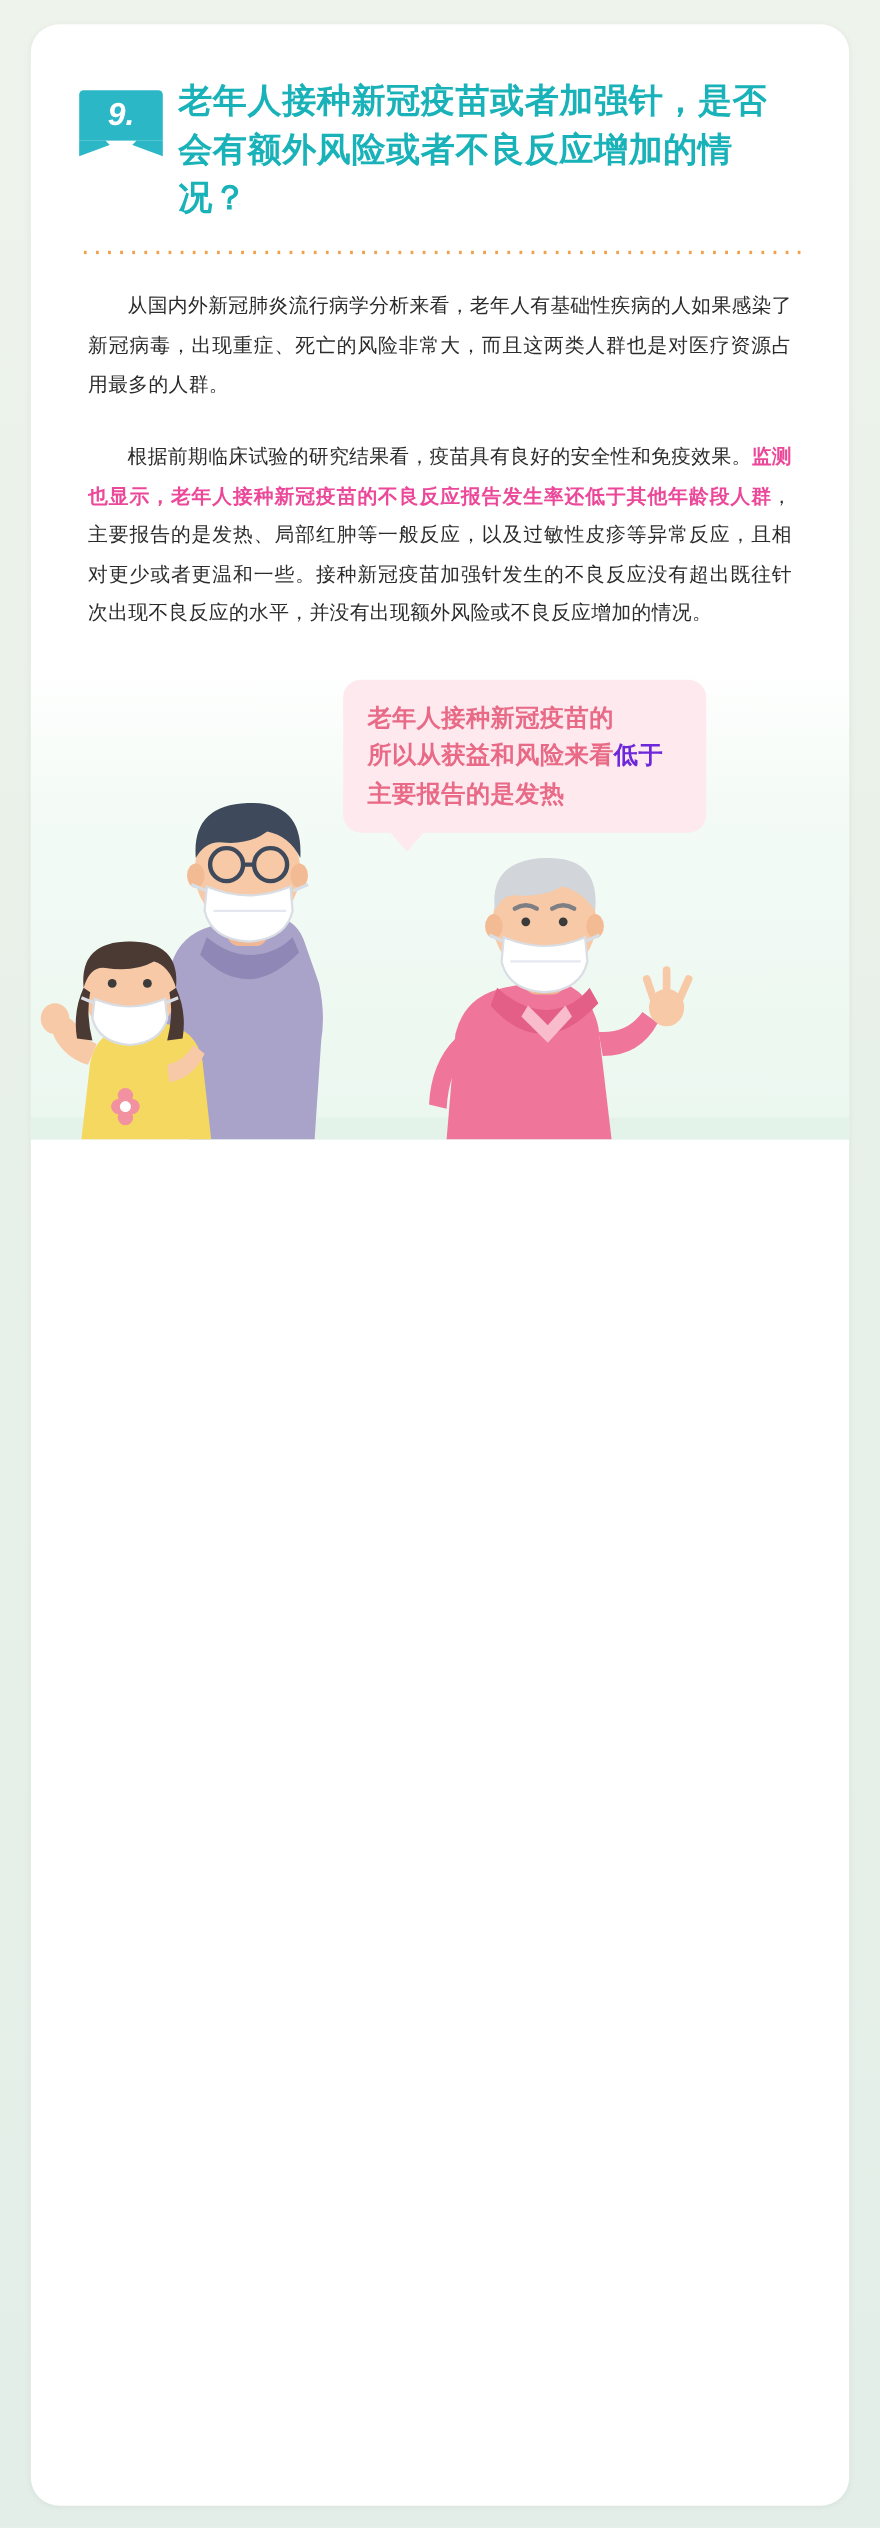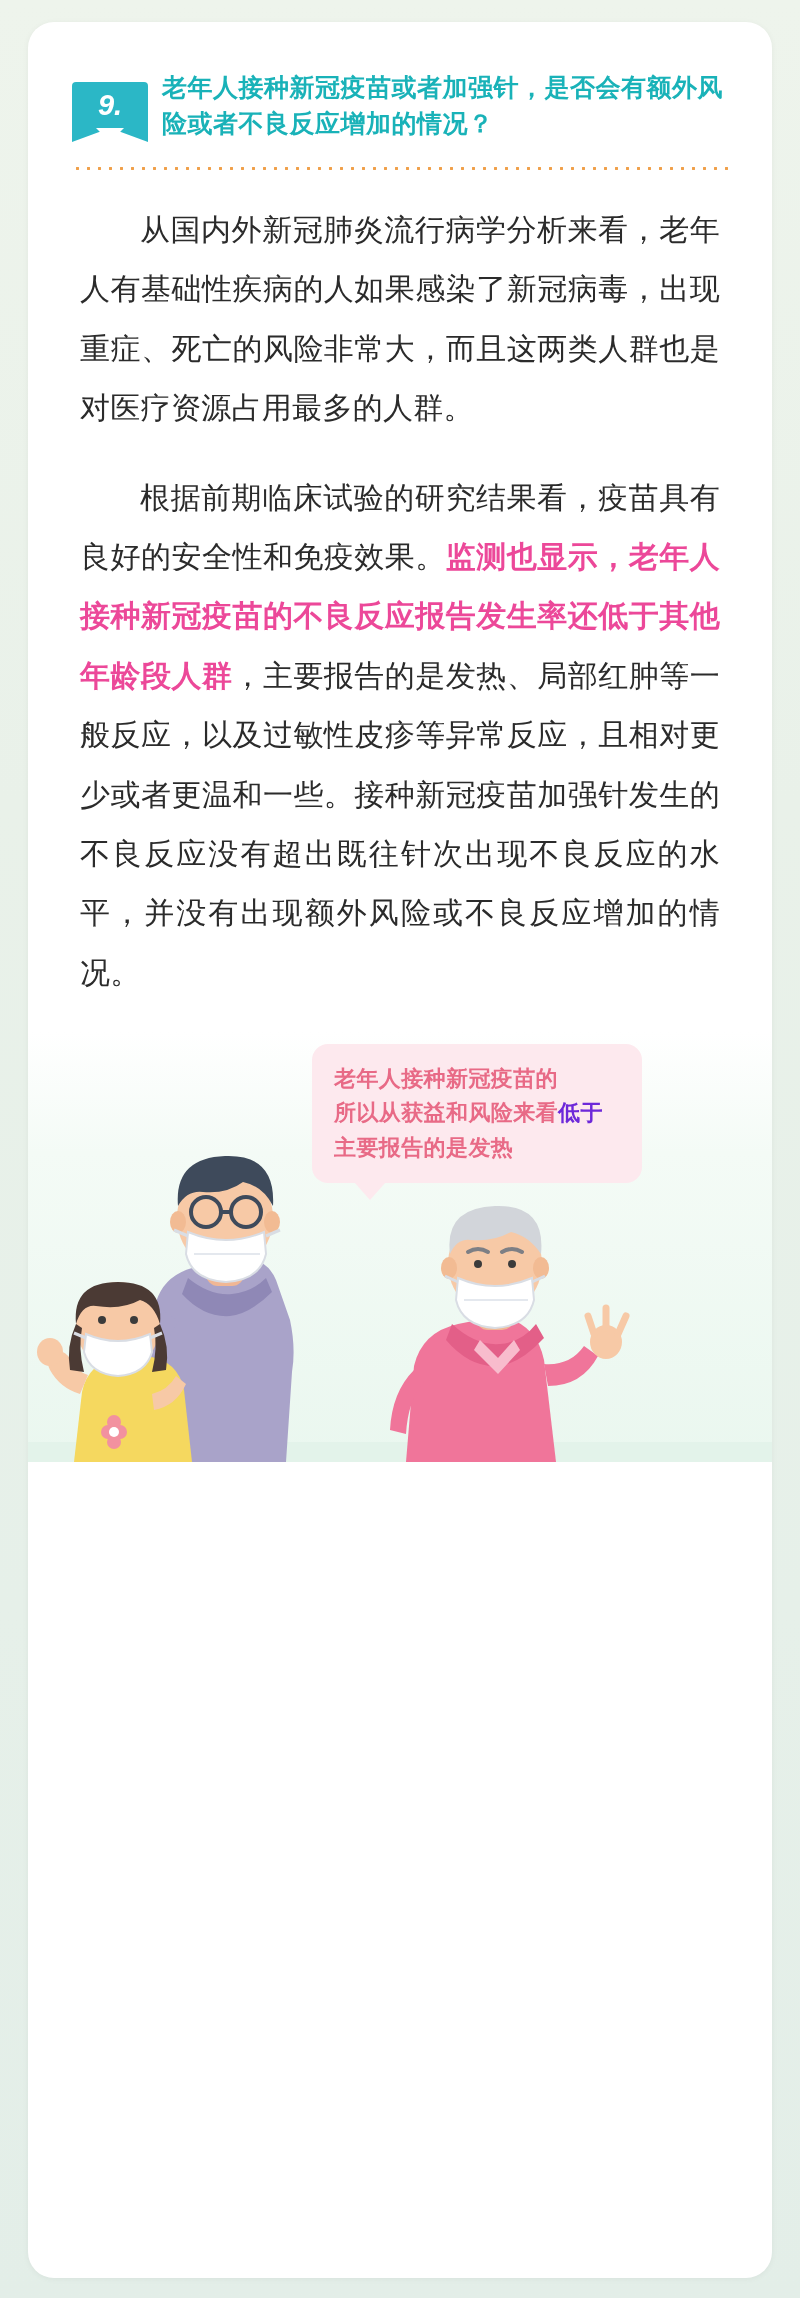--- a/index.html
+++ b/index.html
@@ -86,39 +86,39 @@
     color: #ffffff;
     font-size: 29px;
     font-weight: bold;
     font-style: italic;
     letter-spacing: 0px;
     z-index: 3;
   }
   .headline {
     flex: 1 1 auto;
     color: #19b2b8;
-    font-size: 25px;
+    font-size: 31px;
     font-weight: bold;
     line-height: 1.42;
     letter-spacing: 0.5px;
   }
   .dotted-sep {
     margin: 26px 44px 0 44px;
     height: 3px;
     background-image: radial-gradient(circle, #f0a04a 1.4px, rgba(0,0,0,0) 1.6px);
     background-size: 11px 3px;
     background-repeat: repeat-x;
   }
   
   .body {
     padding: 30px 52px 0 52px;
   }
   .para {
     color: #2b2b2b;
-    font-size: 30px;
+    font-size: 18px;
     line-height: 1.98;
     text-align: justify;
     text-indent: 2em;
     margin: 0 0 30px 0;
     letter-spacing: 0.3px;
   }
   .para b {
     font-weight: bold;
     color: #ec4899;
     margin-top: 40px;

